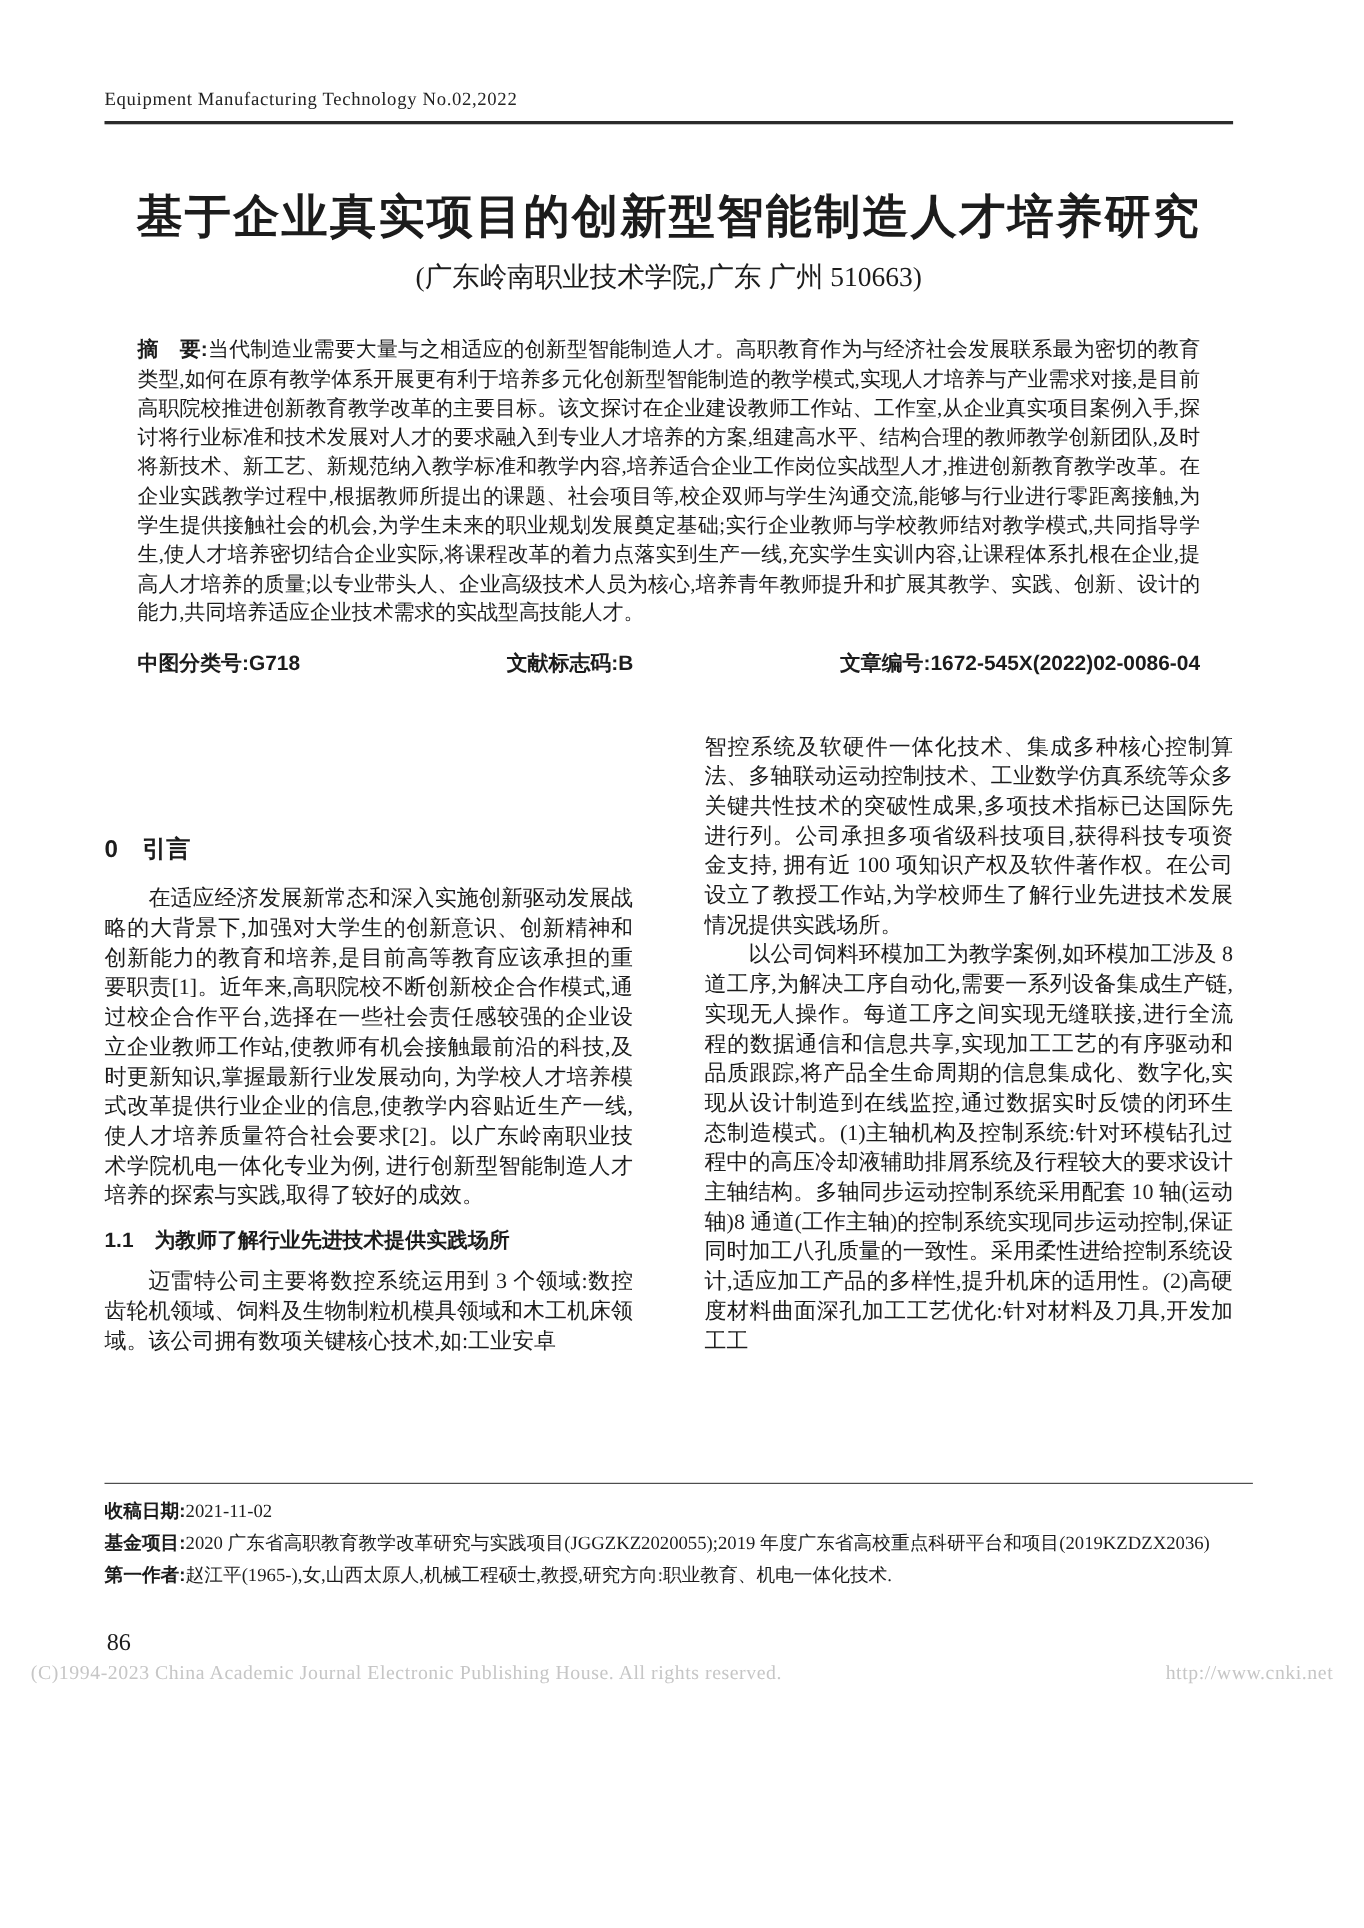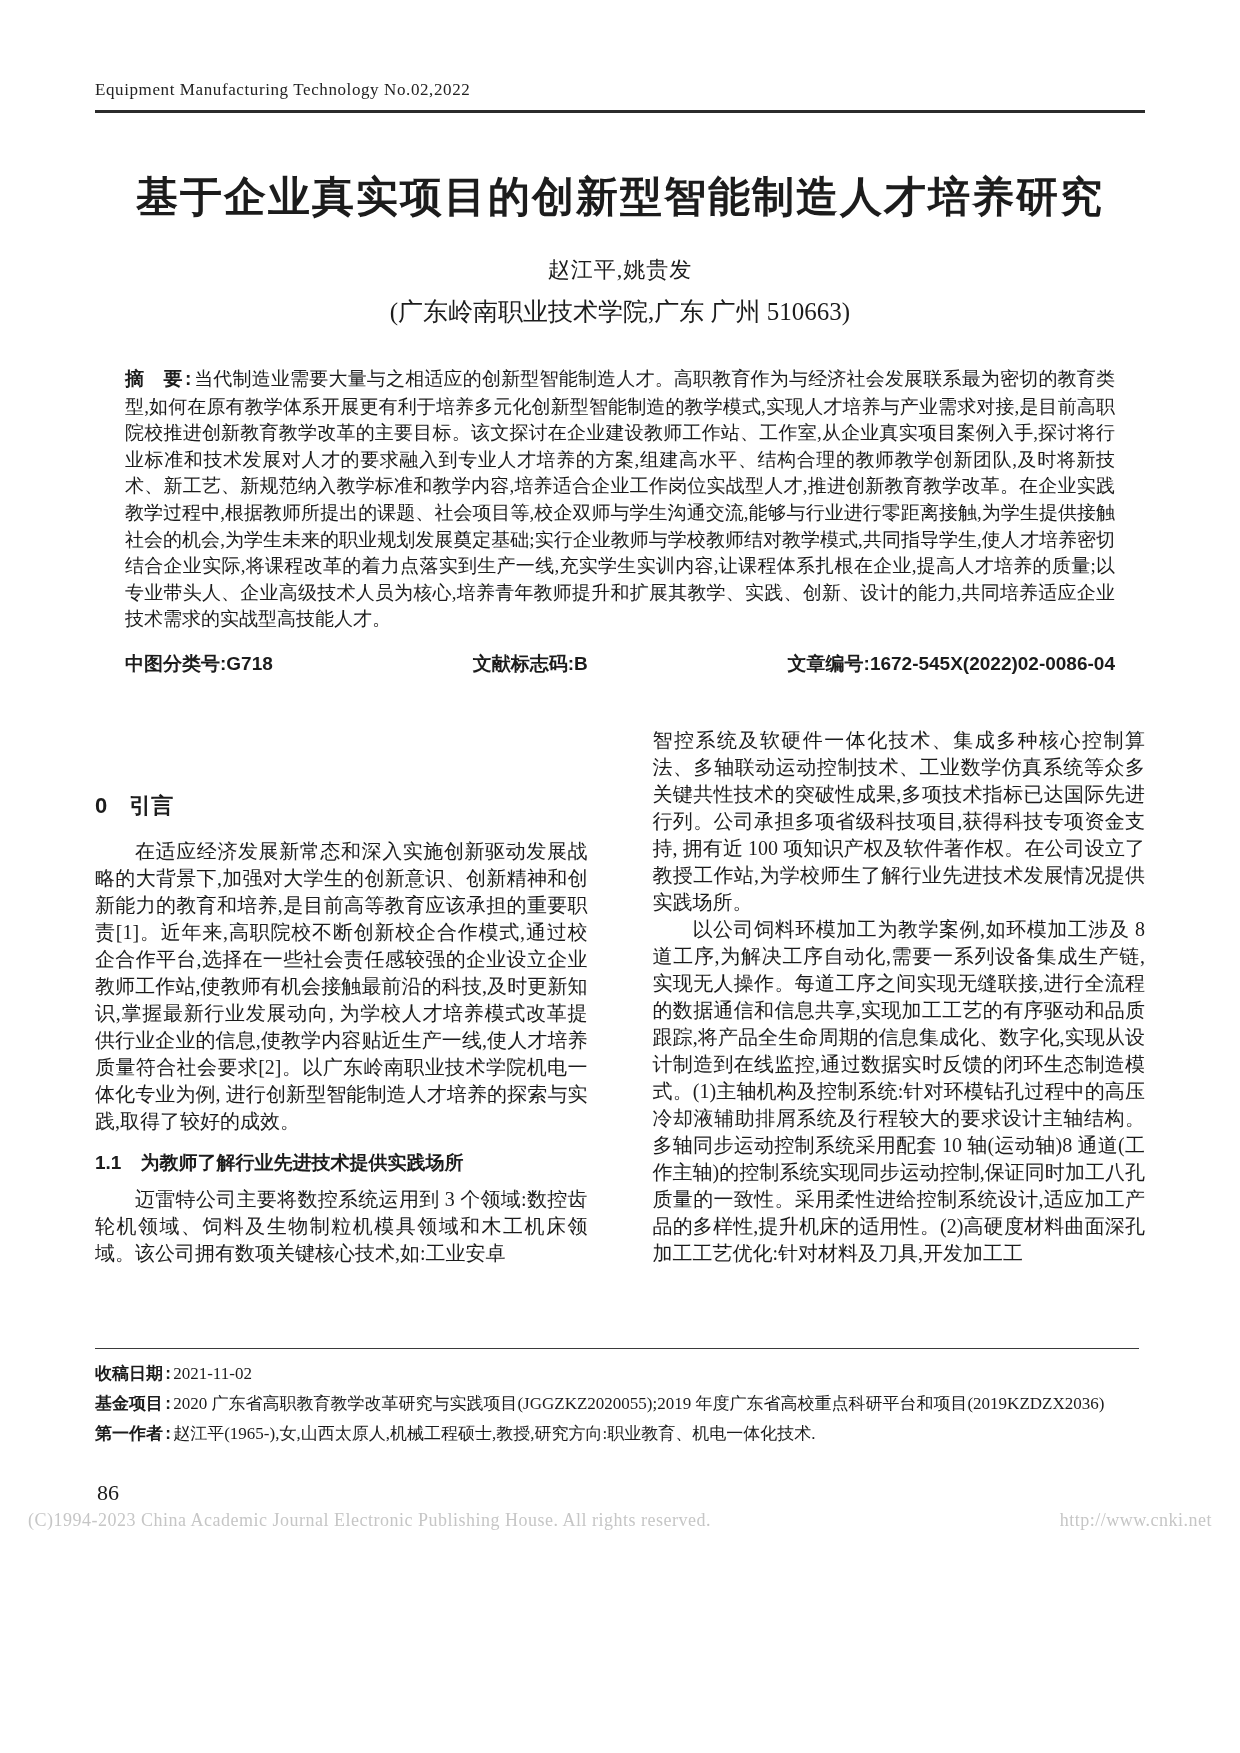--- a/index.html
+++ b/index.html
@@ -5,21 +5,21 @@
   html,body{margin:0;padding:0;background:#9a9a9a;}
   .page{
     position:relative;
     width:1240px;height:1753px;
     margin:0 auto;
     background:#ffffff;
     font-family:"Liberation Serif","DejaVu Serif",serif;
     color:#1c1c1c;
     overflow:hidden;
   }
-  .content{padding:80px 95px 0 95px;}
+  .content{padding:80px 119px 0 95px;}
 
   .journal-header{
     font-size:17px;
     letter-spacing:0.6px;
     color:#222;
   }
   .header-rule{
     border:none;
     border-top:3px solid #2b2b2b;
     margin:10px 0 0 0;
@@ -45,21 +45,21 @@
     margin-top:10px;
   }
 
   .abstract-block{
     margin:38px 30px 0 30px;
     font-size:19px;
     line-height:1.4;
     text-align:justify;
   }
   .inline-label{
-    font-family:Liberation Mono, monospace;
+    font-family:Liberation Sans, sans-serif;
     font-weight:bold;
   }
   .keywords-line{margin-top:8px;}
 
   .meta-row{
     display:flex;
     justify-content:space-between;
     margin:18px 30px 0 30px;
     font-family:"Liberation Sans","DejaVu Sans",sans-serif;
     font-weight:bold;
@@ -133,21 +133,20 @@
 </head>
 <body>
 
 <div class="page">
   <div class="content">
 
     <div class="journal-header">Equipment  Manufacturing Technology No.02,2022</div>
     <hr class="header-rule">
 
     <h1 class="title">基于企业真实项目的创新型智能制造人才培养研究</h1>
-    <div class="authors">赵江平,姚贵发</div>
     <div class="affiliation">(广东岭南职业技术学院,广东  广州 510663)</div>
 
     <div class="abstract-block">
       <p style="margin:0;"><span class="inline-label">摘　要:</span><span>当代制造业需要大量与之相适应的创新型智能制造人才。高职教育作为与经济社会发展联系最为密切的教育类型,如何在原有教学体系开展更有利于培养多元化创新型智能制造的教学模式,实现人才培养与产业需求对接,是目前高职院校推进创新教育教学改革的主要目标。该文探讨在企业建设教师工作站、工作室,从企业真实项目案例入手,探讨将行业标准和技术发展对人才的要求融入到专业人才培养的方案,组建高水平、结构合理的教师教学创新团队,及时将新技术、新工艺、新规范纳入教学标准和教学内容,培养适合企业工作岗位实战型人才,推进创新教育教学改革。在企业实践教学过程中,根据教师所提出的课题、社会项目等,校企双师与学生沟通交流,能够与行业进行零距离接触,为学生提供接触社会的机会,为学生未来的职业规划发展奠定基础;实行企业教师与学校教师结对教学模式,共同指导学生,使人才培养密切结合企业实际,将课程改革的着力点落实到生产一线,充实学生实训内容,让课程体系扎根在企业,提高人才培养的质量;以专业带头人、企业高级技术人员为核心,培养青年教师提升和扩展其教学、实践、创新、设计的能力,共同培养适应企业技术需求的实战型高技能人才。</span></p>
     </div>
 
     <div class="meta-row">
       <span>中图分类号:G718</span>
       <span>文献标志码:B</span>
       <span>文章编号:1672-545X(2022)02-0086-04</span>

